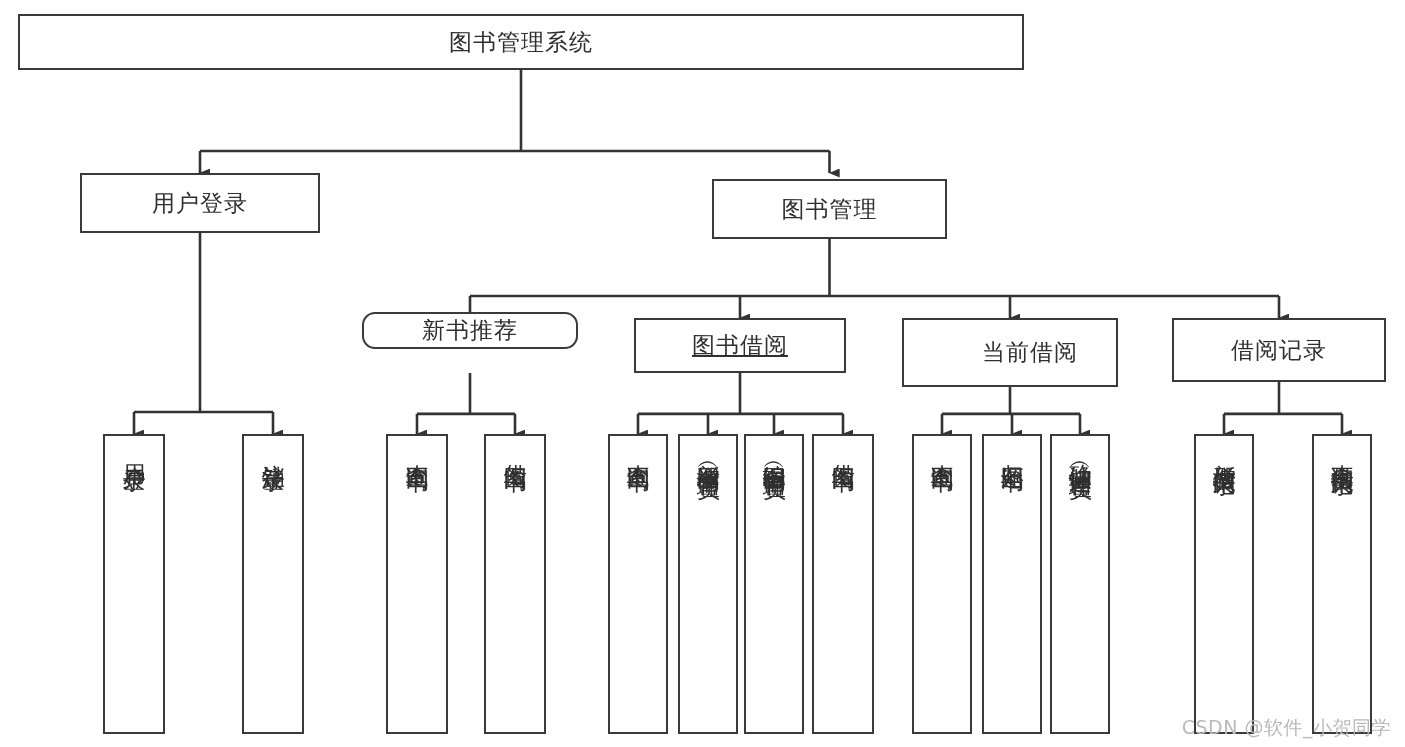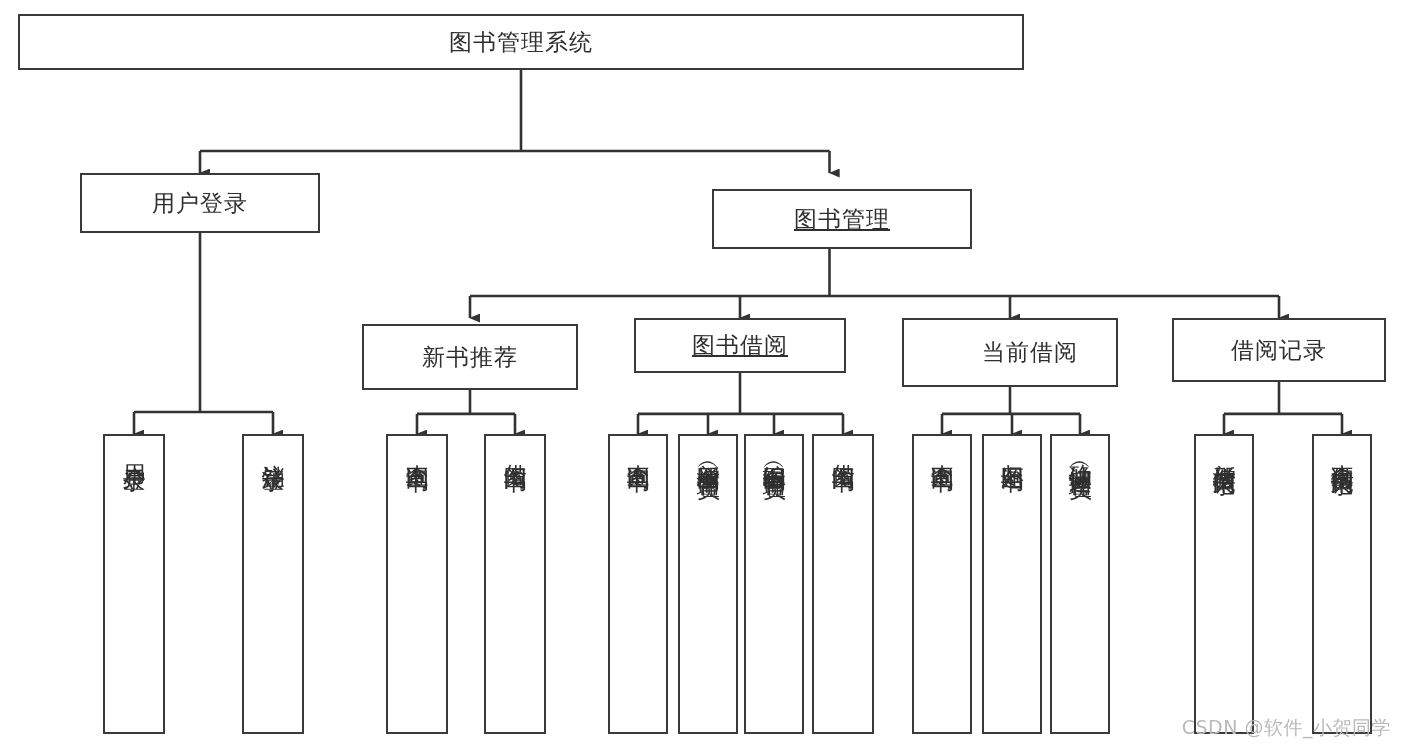--- a/index.html
+++ b/index.html
@@ -117,24 +117,24 @@
       </g>
   </svg>
 
   <div id="nodes">
       <div class="node horiz" style="left: 18px; top: 14px; width: 1006px; height: 56px;">
         <span class="label">图书管理系统</span>
       </div>
       <div class="node horiz" style="left: 80px; top: 173px; width: 240px; height: 60px;">
         <span class="label">用户登录</span>
       </div>
-      <div class="node horiz" style="left: 712px; top: 189px; width: 260px; height: 60px; text-decoration: underline;">
+      <div class="node horiz" style="left: 712px; top: 179px; width: 235px; height: 60px;">
         <span class="label">图书管理</span>
       </div>
-      <div class="node horiz" style="left: 362px; top: 324px; width: 216px; height: 66px;">
+      <div class="node horiz" style="left: 362px; top: 312px; width: 216px; height: 37px; border-radius: 13px;">
         <span class="label">新书推荐</span>
       </div>
       <div class="node horiz" style="left: 634px; top: 318px; width: 212px; height: 55px; text-decoration: underline;">
         <span class="label">图书借阅</span>
       </div>
       <div class="node horiz" style="left: 902px; top: 318px; width: 216px; height: 69px; padding-left: 40px;">
         <span class="label">当前借阅</span>
       </div>
       <div class="node horiz" style="left: 1172px; top: 318px; width: 214px; height: 64px;">
         <span class="label">借阅记录</span>

